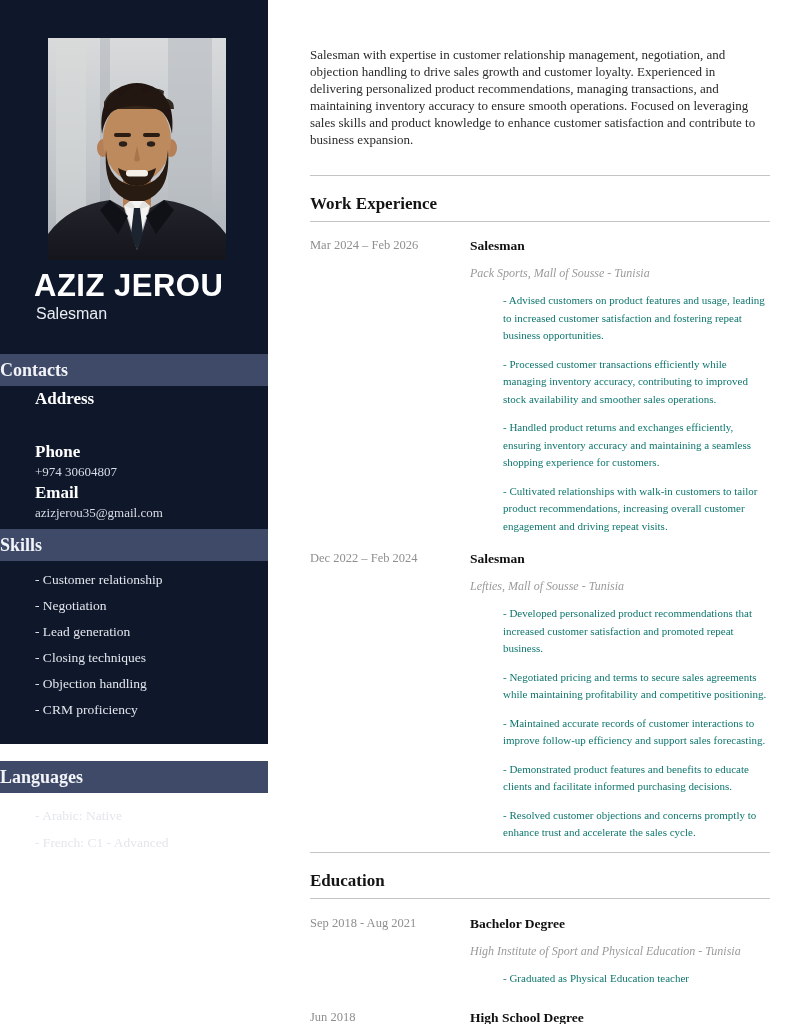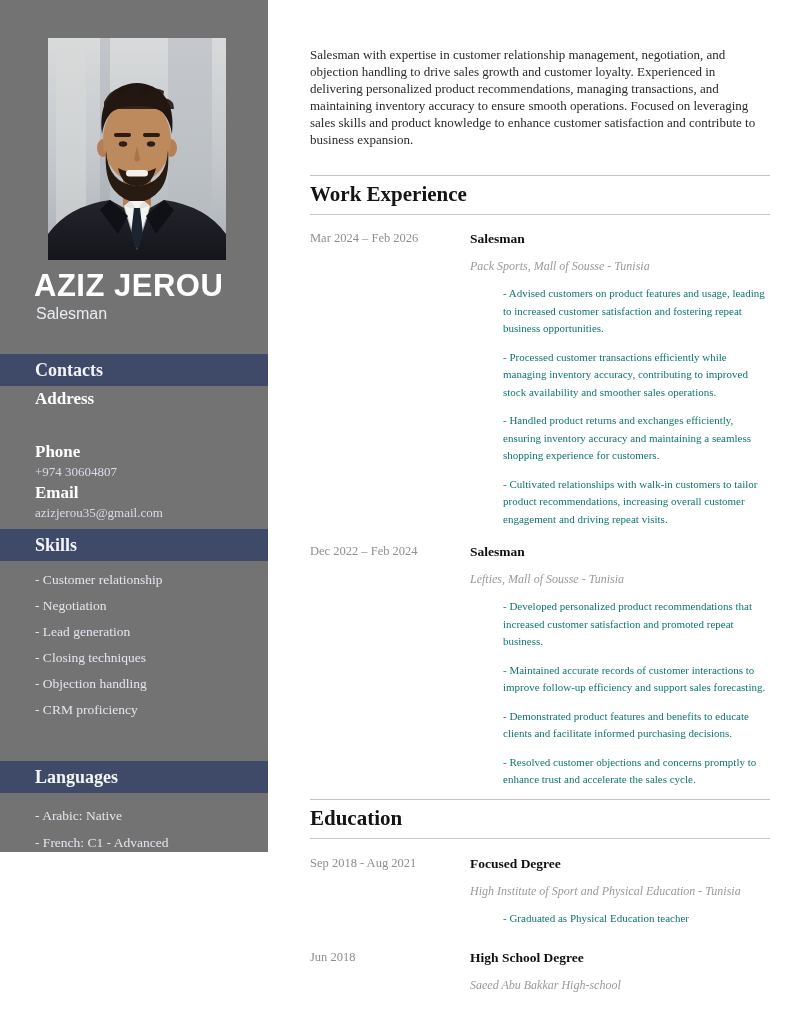--- a/index.html
+++ b/index.html
@@ -1,30 +1,30 @@
 <!DOCTYPE html>
 <html><head>
 <meta charset="utf-8">
 <style>
   * { margin:0; padding:0; box-sizing:border-box; }
   html,body { width:804px; height:1024px; background:#ffffff; }
   body { position:relative; font-family:"Liberation Serif", serif; overflow:hidden; }
 
   
-  .sidebar { position:absolute; top:0; left:0; width:268px; height:852px; background:#737373; color:#fff; }
+  .sidebar { position:absolute; top:0; left:0; width:268px; height:744px; background:#0f172a; color:#fff; }
   .photo-frame { position:absolute; top:38px; left:48px; width:178px; height:222px; overflow:hidden; }
   .photo-frame svg { display:block; width:100%; height:100%; }
   .candidate-name { position:absolute; top:268px; left:34px; width:230px;
     font-family:"Liberation Sans", sans-serif; font-weight:bold; font-size:31px;
     letter-spacing:0.5px; color:#ffffff; white-space:nowrap; }
   .candidate-role { position:absolute; top:305px; left:36px;
     font-family:"Liberation Sans", sans-serif; font-size:16px; color:#e9ecf2; }
 
   .band { position:absolute; left:0; width:268px; height:32px; background:#3e4a68;
-    line-height:32px; padding-left:35px; font-weight:bold; font-size:18px; color:#f2f4f8; }
+    line-height:32px; font-weight:bold; font-size:18px; color:#f2f4f8; }
   .band-contacts { top:354px; }
   .band-skills { top:529px; }
   .band-languages { top:761px; }
 
   .cgroup { position:absolute; left:35px; width:215px; }
   .cgroup-address { top:389px; }
   .cgroup-phone { top:442px; }
   .cgroup-email { top:483px; }
   .clabel { font-weight:bold; font-size:17px; color:#ffffff; line-height:20px; }
   .cvalue { font-size:13px; color:#d9dde6; line-height:17px; margin-top:1px; }
@@ -32,21 +32,21 @@
   .skill-list { position:absolute; top:567px; left:35px; width:220px;
     font-size:13.5px; line-height:26px; color:#e3e6ed; }
   .lang-list { position:absolute; top:802px; left:35px; width:220px;
     font-size:13.5px; line-height:27px; color:#e3e6ed; }
 
   
   .main { position:absolute; top:0; left:310px; width:460px; color:#262626; }
   .summary { margin-top:46px; font-size:13px; line-height:17px; color:#2a2a2a; }
 
   .sec-heading { border-top:1px solid #c4c4c4; border-bottom:1px solid #c4c4c4;
-    padding:6px 0 7px; font-size:21px; font-weight:bold; color:#141414; }
+    padding:18px 0 7px; font-size:17px; font-weight:bold; color:#141414; }
   .sec-heading.we { margin-top:27px; }
   .sec-heading.edu { margin-top:10px; }
 
   .entry { display:grid; grid-template-columns:160px 1fr; margin-top:15px; }
   .entry.gap { margin-top:15px; }
   .entry.edu-first { margin-top:16px; }
   .entry.edu-second { margin-top:22px; }
   .edates { font-size:12.5px; color:#8f8f8f; padding-top:1px; }
   .etitle { font-size:13.5px; font-weight:bold; color:#101010; line-height:17px; }
   .eorg { font-size:12px; font-style:italic; color:#9a9a9a; line-height:16px; margin-top:11px;font-family:Liberation Serif, serif; }
@@ -165,32 +165,33 @@
       <p class="bullet">- Cultivated relationships with walk-in customers to tailor product recommendations, increasing overall customer engagement and driving repeat visits.</p>
     </div>
   </section>
 
   <section class="entry gap">
     <div class="edates">Dec 2022 – Feb 2024</div>
     <div class="edetail">
       <div class="etitle">Salesman</div>
       <div class="eorg">Lefties, Mall of Sousse - Tunisia</div>
       <p class="bullet">- Developed personalized product recommendations that increased customer satisfaction and promoted repeat business.</p>
+      <p class="bullet">- Negotiated pricing and terms to secure sales agreements while maintaining profitability and competitive positioning.</p>
       <p class="bullet">- Maintained accurate records of customer interactions to improve follow-up efficiency and support sales forecasting.</p>
       <p class="bullet">- Demonstrated product features and benefits to educate clients and facilitate informed purchasing decisions.</p>
       <p class="bullet">- Resolved customer objections and concerns promptly to enhance trust and accelerate the sales cycle.</p>
     </div>
   </section>
 
   <h2 class="sec-heading edu">Education</h2>
 
   <section class="entry edu-first">
     <div class="edates">Sep 2018 - Aug 2021</div>
     <div class="edetail">
-      <div class="etitle">Focused Degree</div>
+      <div class="etitle">Bachelor Degree</div>
       <div class="eorg">High Institute of Sport and Physical Education - Tunisia</div>
       <p class="bullet">- Graduated as Physical Education teacher</p>
     </div>
   </section>
 
   <section class="entry edu-second">
     <div class="edates">Jun 2018</div>
     <div class="edetail">
       <div class="etitle">High School Degree</div>
       <div class="eorg">Saeed Abu Bakkar High-school</div>

